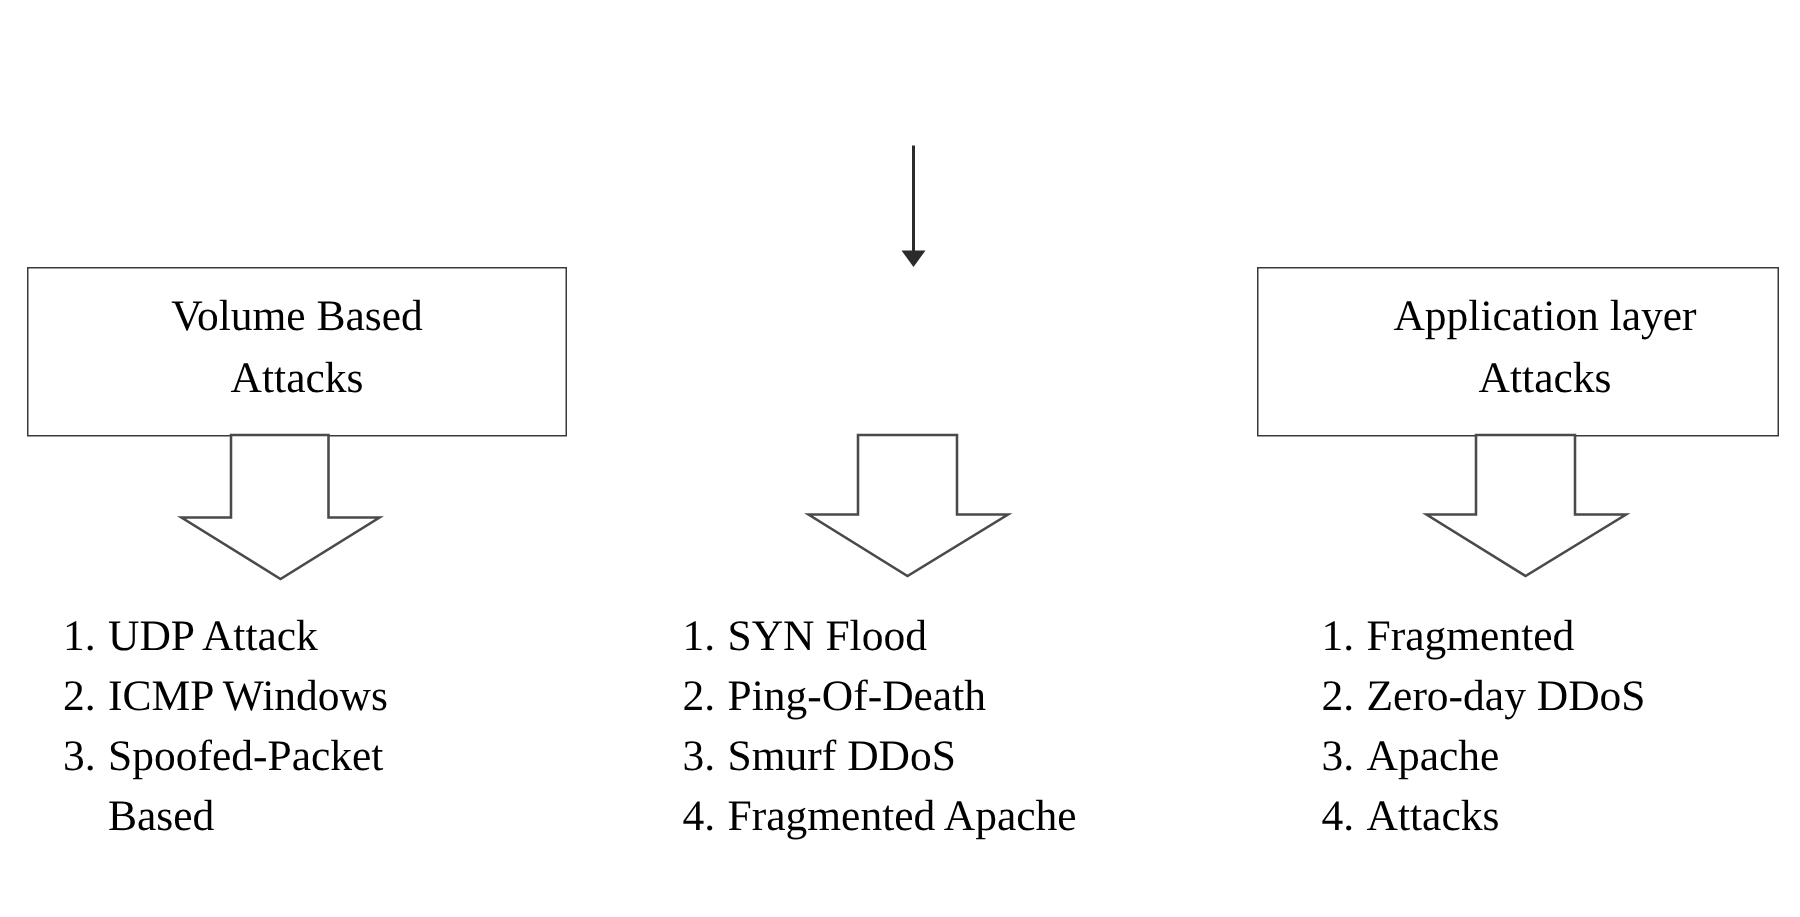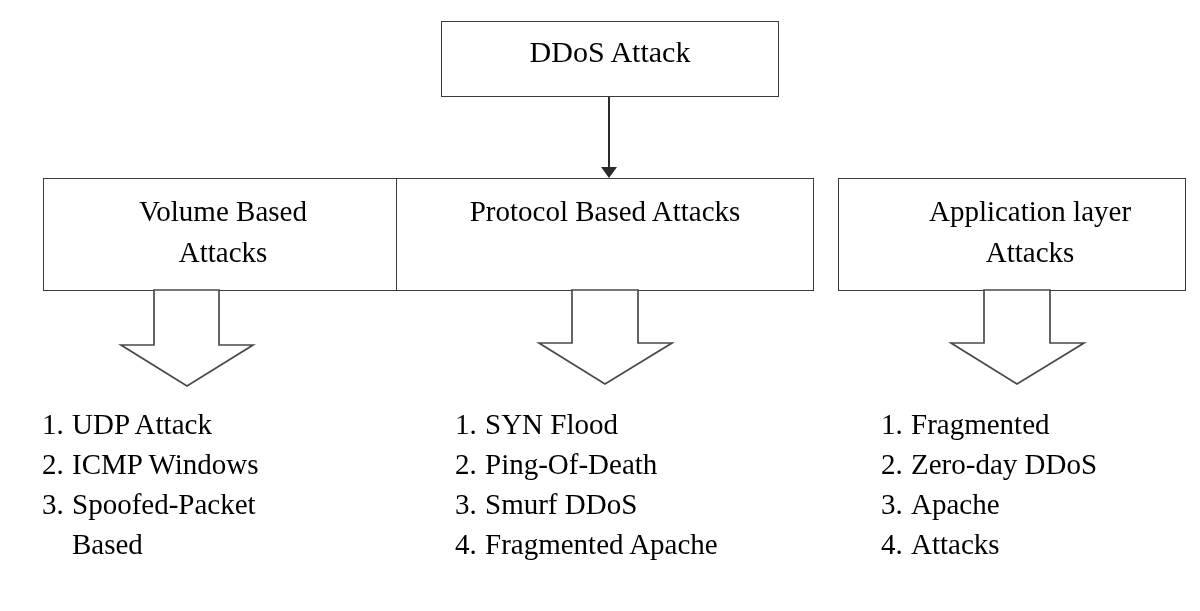--- a/index.html
+++ b/index.html
@@ -41,21 +41,20 @@
     padding-top: 9px;
   }
 
   #box-volume {
     left: 18px;
     top: 178px;
     width: 360px;
     height: 113px;
     font-size: 29px;
     padding-top: 12px;
-    margin-left: 25px;
   }
 
   #box-protocol {
     left: 396px;
     top: 178px;
     width: 418px;
     height: 113px;
     font-size: 29px;
     padding-top: 12px;
   }
@@ -120,32 +119,26 @@
 
   #list-volume      { left: 42px;  top: 404px; width: 330px; }
   #list-protocol    { left: 455px; top: 404px; width: 370px; }
   #list-application { left: 881px; top: 404px; width: 320px; }
 </style>
 </head>
 <body>
 
 <div id="canvas">
 
-  <div class="node-box" id="box-root">
-    <span class="box-label">DDoS Attack</span>
-  </div>
 
   <div class="node-box" id="box-volume">
     <span class="box-label">Volume Based
 Attacks</span>
   </div>
 
-  <div class="node-box" id="box-protocol">
-    <span class="box-label">Protocol Based Attacks</span>
-  </div>
 
   <div class="node-box" id="box-application">
     <span class="box-label">Application layer
 Attacks</span>
   </div>
 
   <svg class="connector-svg" viewBox="0 0 1200 611">
 
     <g>
       <line class="thin-line" x1="609" y1="97" x2="609" y2="168"></line>

